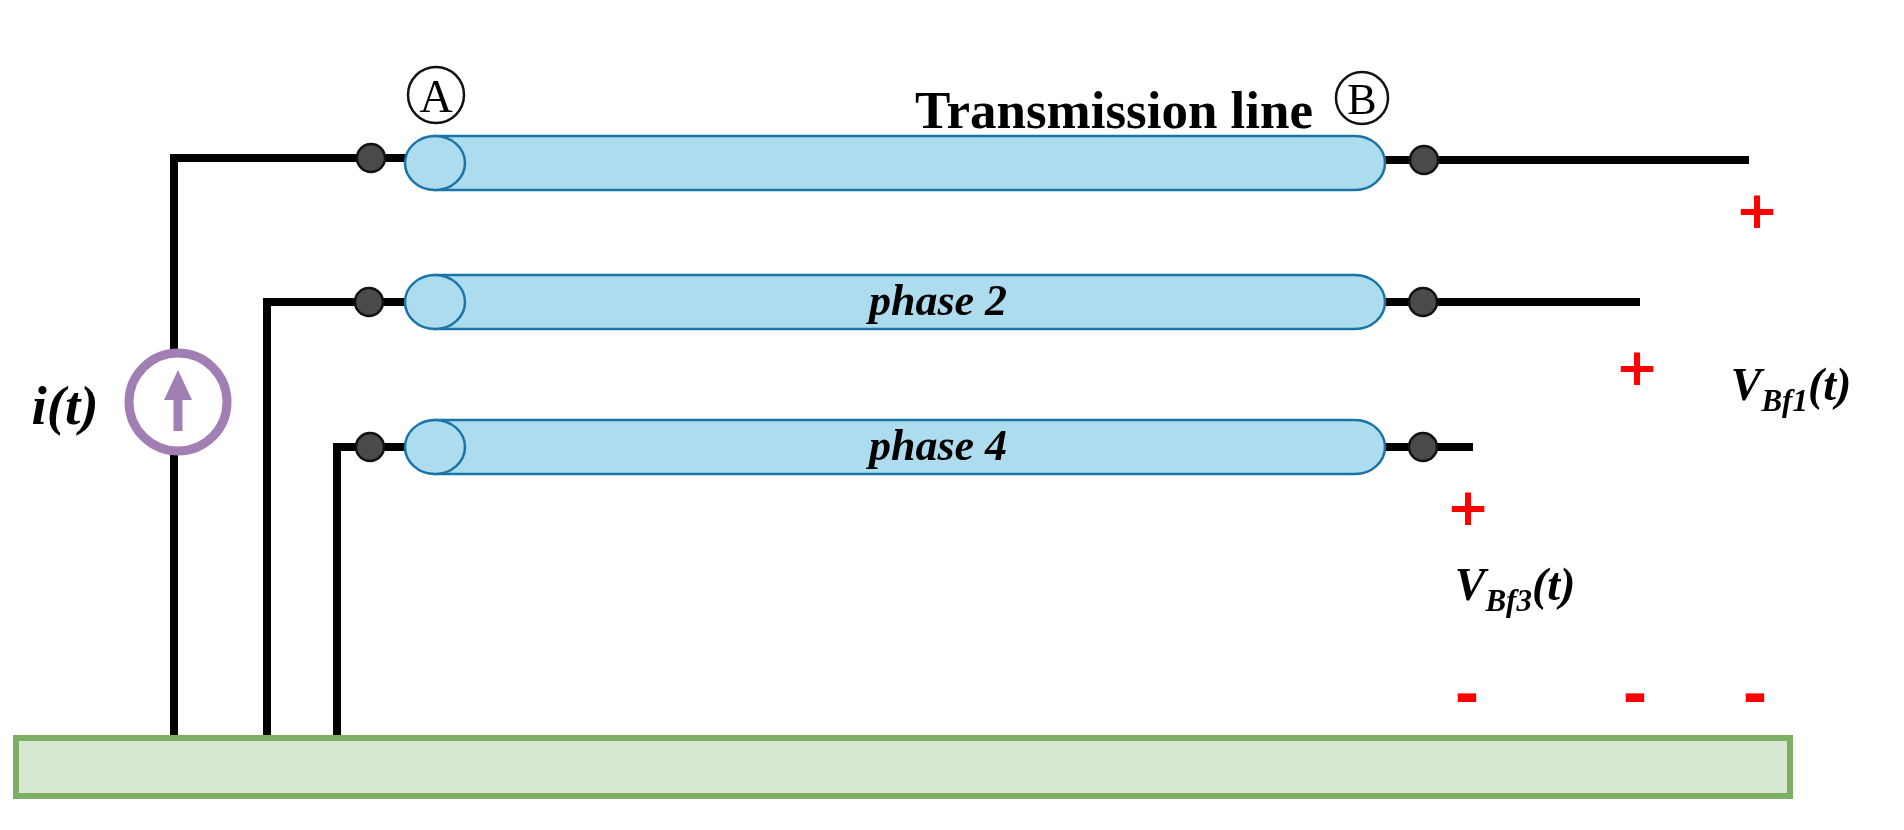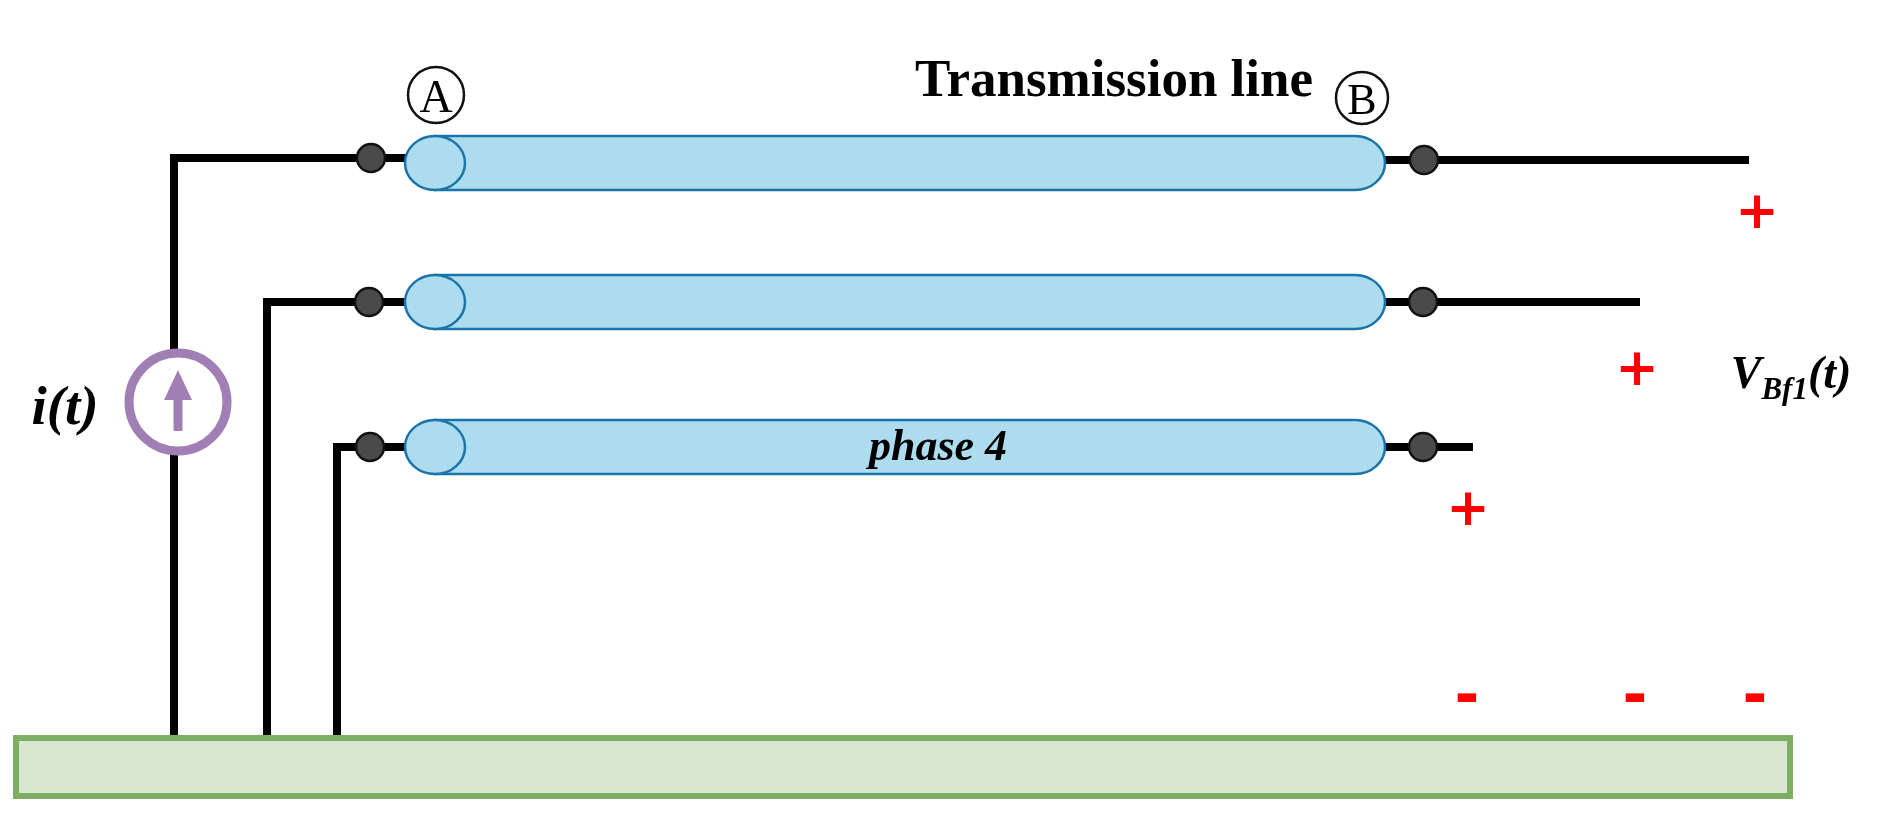--- a/index.html
+++ b/index.html
@@ -18,21 +18,21 @@
   .dot{fill:var(--c-dot,#4A4A4A);stroke:#111;stroke-width:2.5;}
   .node-circle{fill:#ffffff;stroke:#111;stroke-width:2.5;}
   .src-ring{fill:#ffffff;stroke:var(--c-source,#A17FB5);stroke-width:9;}
   .src-stem{fill:none;stroke:var(--c-source,#A17FB5);stroke-width:9;}
   .src-head{fill:var(--c-source,#A17FB5);stroke:none;}
   .ground{fill:var(--c-groundFill,#D8E7D2);stroke:var(--c-groundStroke,#7DAE63);stroke-width:6;}
 
   
   .lbl{position:absolute;white-space:nowrap;color:#000;}
   .center{transform:translate(-50%,-50%);}
-  .title{font-weight:700;font-size:53px;}
+  .title{font-weight:700;font-size:53px;margin-top:32px;}
   .node-letter{font-size:46px;line-height:1;}
   .src-label{font-style:italic;font-weight:700;font-size:55px;}
   .phase-label{font-style:italic;font-weight:700;font-size:44px;}
   .vlabel{font-style:italic;font-weight:700;font-size:46px;}
   .vlabel .sub{font-size:31px;vertical-align:-11px;letter-spacing:0;}
   .sign{font-family:"DejaVu Sans",sans-serif;font-weight:700;font-size:52px;
         color:var(--c-red,#FF0000);line-height:1;}
   .sign.minus{font-size:60px;}
 </style>
 </head>
@@ -78,23 +78,25 @@
 
   <div class="lbl title" style="left:915px;top:48px">
     <span class="center lbl" style="left:0;top:0;position:relative;display:inline-block;transform:none">Transmission line</span>
   </div>
 
   <div class="lbl node-letter center" style="left:436px;top:97px">A</div>
   <div class="lbl node-letter center" style="left:1362px;top:100px;font-size:44px">B</div>
 
   <div class="lbl src-label center" style="left:65px;top:405px">i(t)</div>
 
+  <div class="lbl phase-label center" style="left:938px;top:300px">phase 2</div>
   <div class="lbl phase-label center" style="left:938px;top:445px">phase 4</div>
 
-  <div class="lbl vlabel center" style="left:1791px;top:376px"><span>V</span><span class="sub">Bf1</span><span>(t)</span></div>
+  <div class="lbl vlabel center" style="left:1791px;top:388px"><span>V</span><span class="sub">Bf1</span><span>(t)</span></div>
+  <div class="lbl vlabel center" style="left:1515px;top:588px"><span>V</span><span class="sub">Bf3</span><span>(t)</span></div>
 
   <div class="lbl sign center" style="left:1757px;top:210px">+</div>
   <div class="lbl sign center" style="left:1637px;top:367px">+</div>
   <div class="lbl sign center" style="left:1468px;top:507px">+</div>
 
   <div class="lbl sign minus center" style="left:1467px;top:694px">-</div>
   <div class="lbl sign minus center" style="left:1635px;top:694px">-</div>
   <div class="lbl sign minus center" style="left:1755px;top:694px">-</div>
 
 </div>

